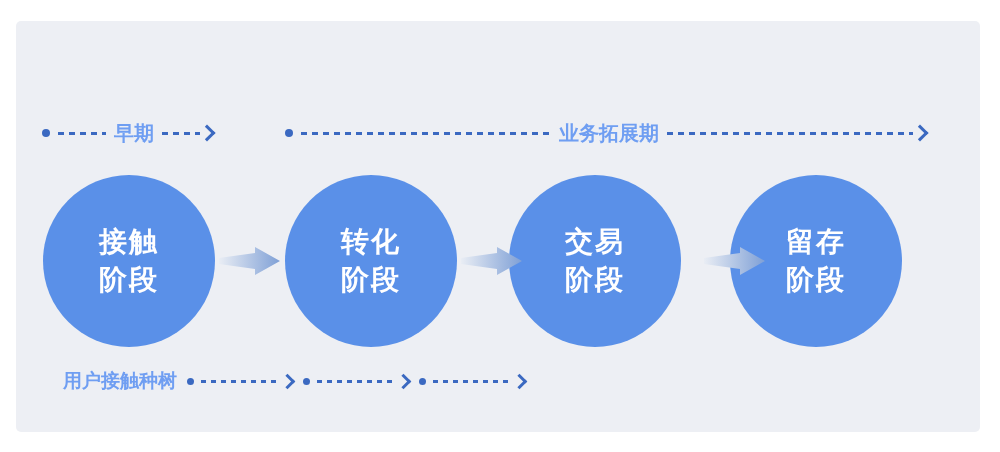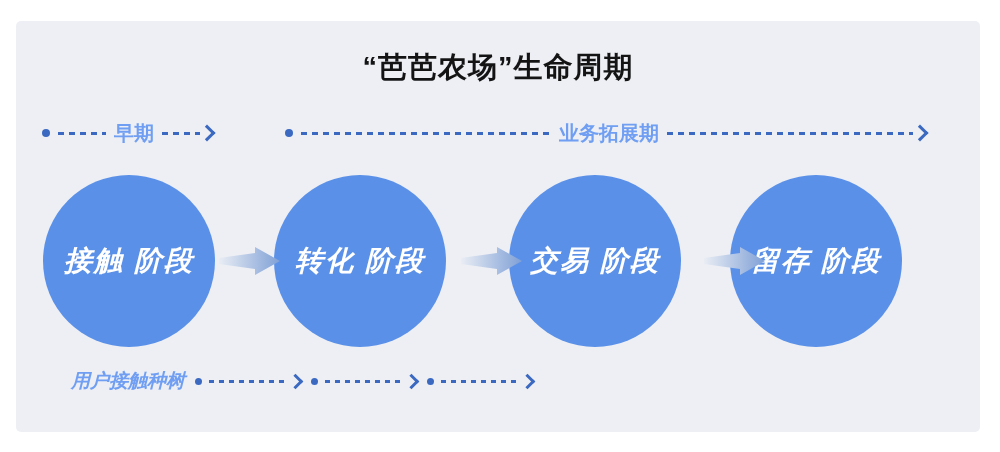--- a/index.html
+++ b/index.html
@@ -16,44 +16,43 @@
   .tl-dash { height:3px; flex:0 0 auto;
     background:repeating-linear-gradient(90deg, var(--accent-dark,#3b69c1) 0 6px, transparent 6px 11px); }
   .tl-label { font-size:20px; font-weight:bold; color:var(--accent-light,#6f9ef2); white-space:nowrap; }
   .chev { width:9px; height:9px; flex:0 0 auto;
     border-top:3px solid var(--accent-dark,#3b69c1);
     border-right:3px solid var(--accent-dark,#3b69c1);
     transform:rotate(45deg); margin-left:-7px; }
 
   .stage { position:absolute; top:154px; width:172px; height:172px; border-radius:50%;
     background:var(--circle-fill,#5a90e8); color:#ffffff;
-    display:flex; flex-direction:row; align-items:center; justify-content:center;
-    gap:10px; font-size:28px; font-weight:bold; line-height:1; letter-spacing:2px;font-style:italic; }
+    display:flex; flex-direction:column; align-items:center; justify-content:center;
+    gap:10px; font-size:28px; font-weight:bold; line-height:1; letter-spacing:2px; }
 
   .arrow { position:absolute; top:224px; width:62px; height:32px; }
 
-  .footrow { position:absolute; left:55px; top:347px; height:26px;
-    display:flex; align-items:center; gap:10px;font-style:italic; }
+  .footrow { position:absolute; left:47px; top:347px; height:26px;
+    display:flex; align-items:center; gap:10px; }
   .fn-label { font-size:19px; font-weight:bold; color:var(--accent-light,#6f9ef2); white-space:nowrap; }
   .fn-conn { display:flex; align-items:center; gap:7px; }
   .fn-dot { width:7px; height:7px; border-radius:50%; background:var(--accent-dark,#3b69c1); }
   .fn-dash { width:80px; height:3px;
     background:repeating-linear-gradient(90deg, var(--accent-dark,#3b69c1) 0 5px, transparent 5px 10px); }
   .fn-chev { width:8px; height:8px;
     border-top:3px solid var(--accent-dark,#3b69c1);
     border-right:3px solid var(--accent-dark,#3b69c1);
     transform:rotate(45deg); margin-left:-6px; }
 </style>
 </head>
 <body style="--panel-bg: #edeff4; --title-color: #141414; --circle-fill: #5a90e8; --accent-light: #6f9ef2; --accent-dark: #3b69c1; --arrow-grad-start: #e9edf4; --arrow-grad-end: #7fa0d6;">
 
 <div class="canvas">
   <div class="panel">
 
-    <div class="title">“芭芭农场”生命周期</div>
 
     <div class="timeline" style="left:26px">
       <span class="tl-dot"></span>
       <span class="tl-dash" style="width:48px"></span>
       <span class="tl-label">早期</span>
       <span class="tl-dash" style="width:38px"></span>
       <span class="chev"></span>
     </div>
 
     <div class="timeline" style="left:269px">
@@ -61,21 +60,21 @@
       <span class="tl-dash" style="width:250px"></span>
       <span class="tl-label">业务拓展期</span>
       <span class="tl-dash" style="width:246px"></span>
       <span class="chev"></span>
     </div>
 
     <div class="stage" style="left:27px">
       <span>接触</span>
       <span>阶段</span>
     </div>
-    <div class="stage" style="left:258px">
+    <div class="stage" style="left:269px">
       <span>转化</span>
       <span>阶段</span>
     </div>
     <div class="stage" style="left:493px">
       <span>交易</span>
       <span>阶段</span>
     </div>
     <div class="stage" style="left:714px">
       <span>留存</span>
       <span>阶段</span>

